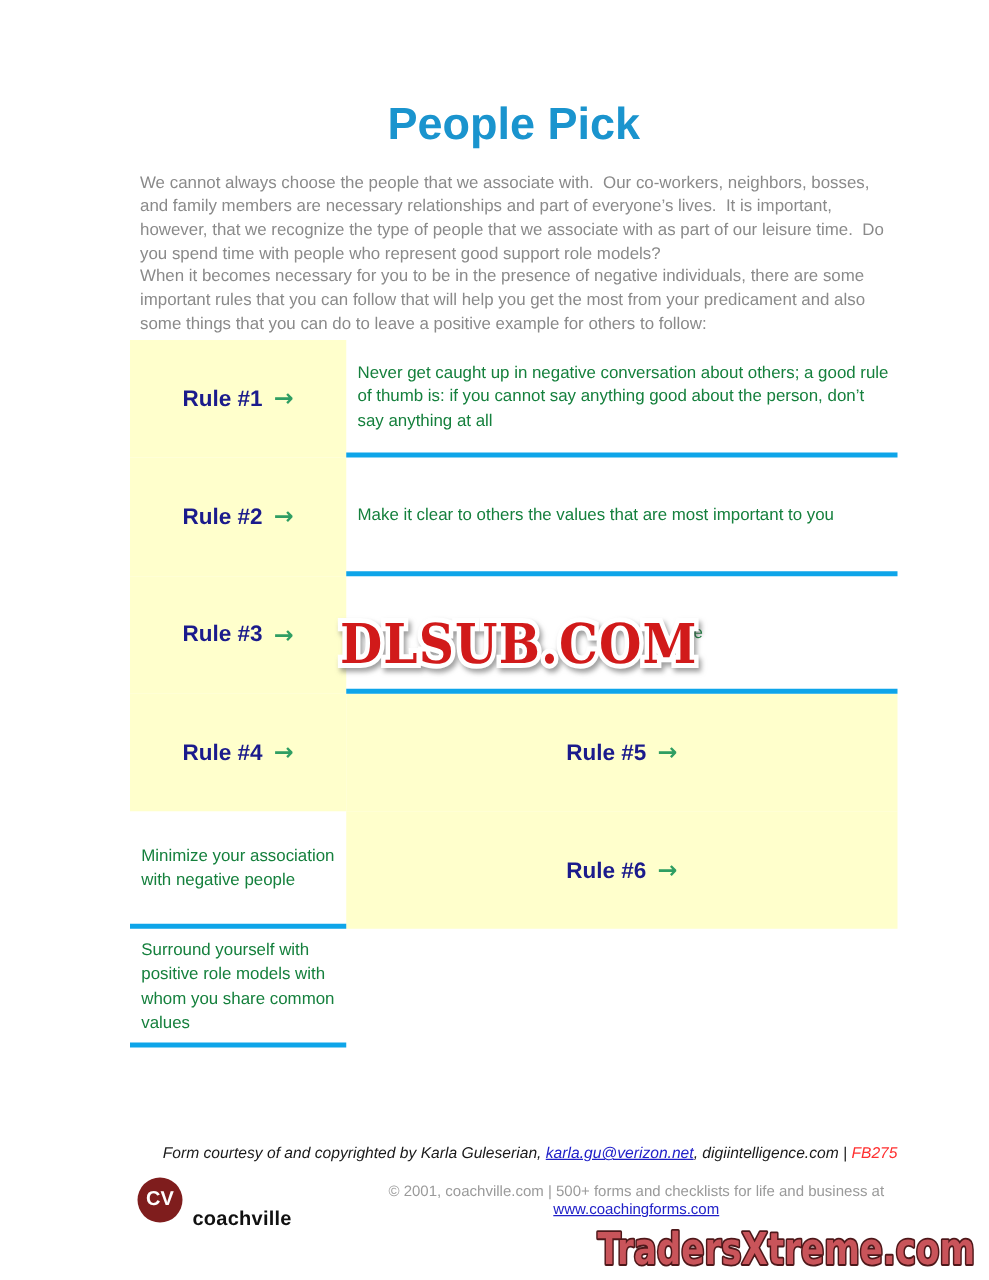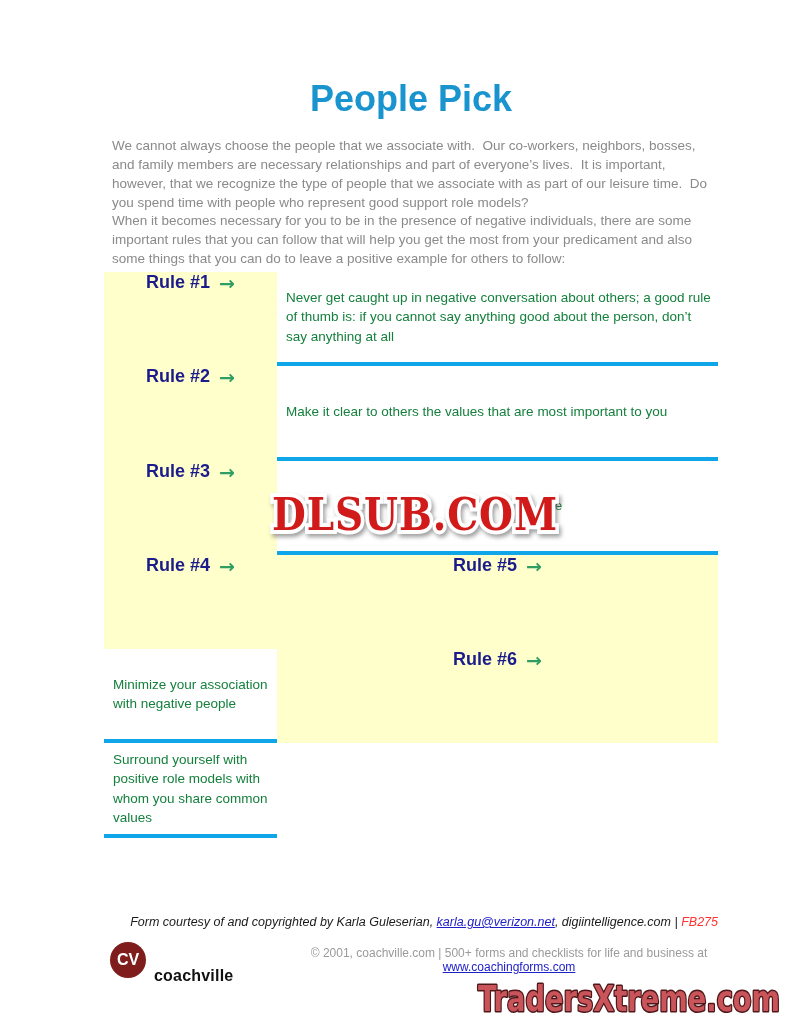--- a/index.html
+++ b/index.html
@@ -26,21 +26,21 @@
   }
   .p1 { top:136px; }
   .p2 { top:211px; }
 
   
   .rules {
     position:absolute; top:272px; left:104px; width:614px;
     display:grid; grid-template-columns:173px 441px; grid-auto-rows:94.3px;
   }
   .cell-label {
-    background:#FFFFCC; display:flex; justify-content:center; gap:9px;
+    background:#FFFFCC; display:flex; align-items:center; justify-content:center; gap:9px;
   }
   .rule-label { color:#1B1B8C; font-weight:bold; font-size:18px; }
   .rule-arrow {
     color:#2F9E63; font-size:19px; font-weight:bold;
     font-family:"DejaVu Sans", sans-serif;
   }
   .cell-text {
     position:relative; border-bottom:4px solid #0ea5e9;
     display:flex; align-items:center; padding:0 6px 0 9px;
     color:#15803d; font-size:13.5px; line-height:19.5px;

